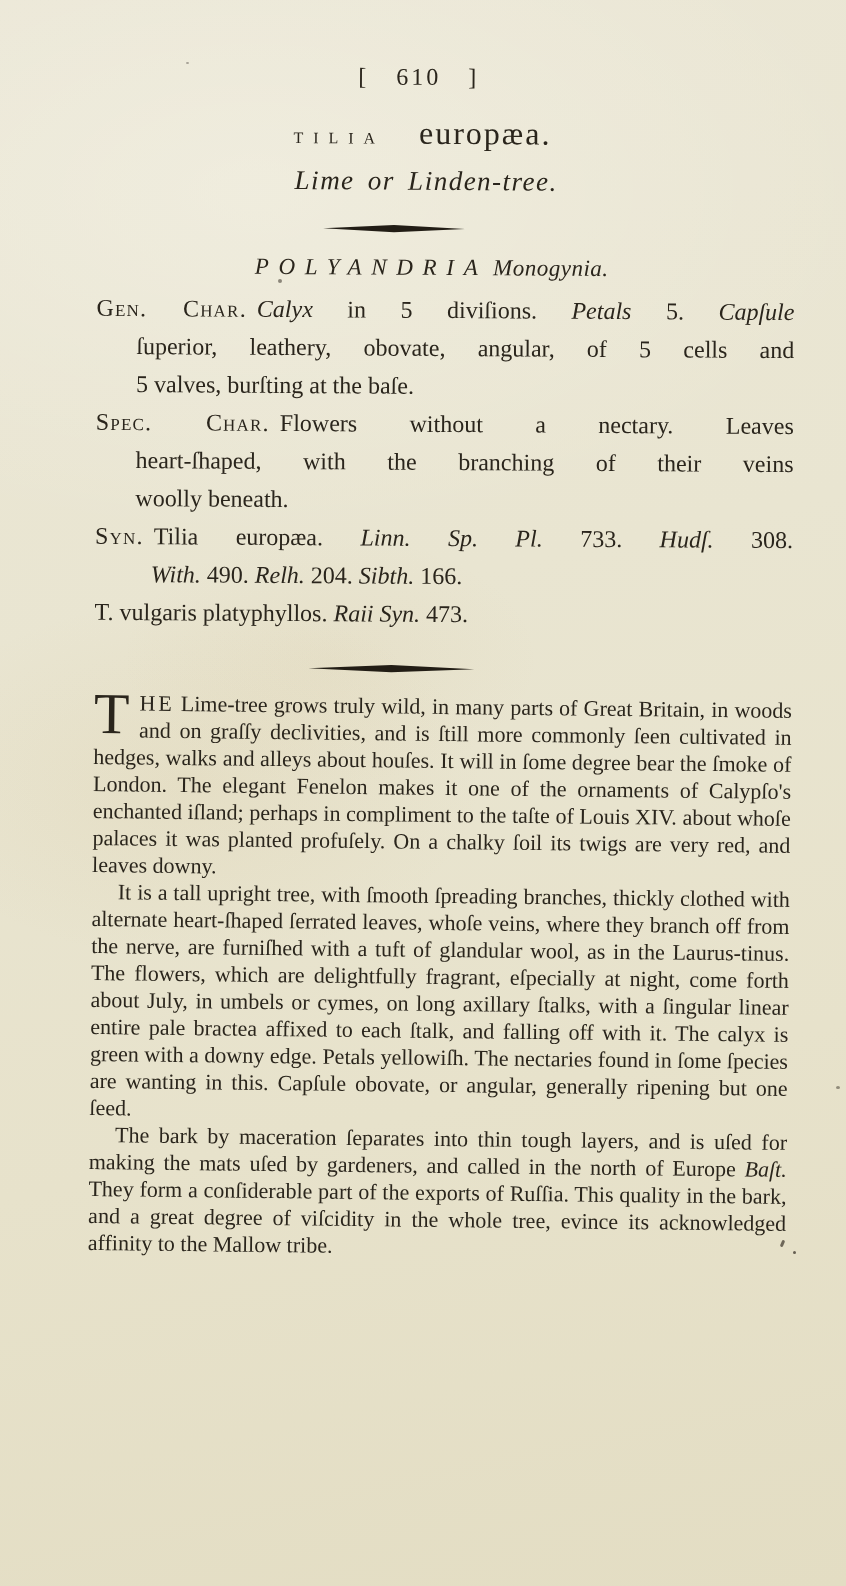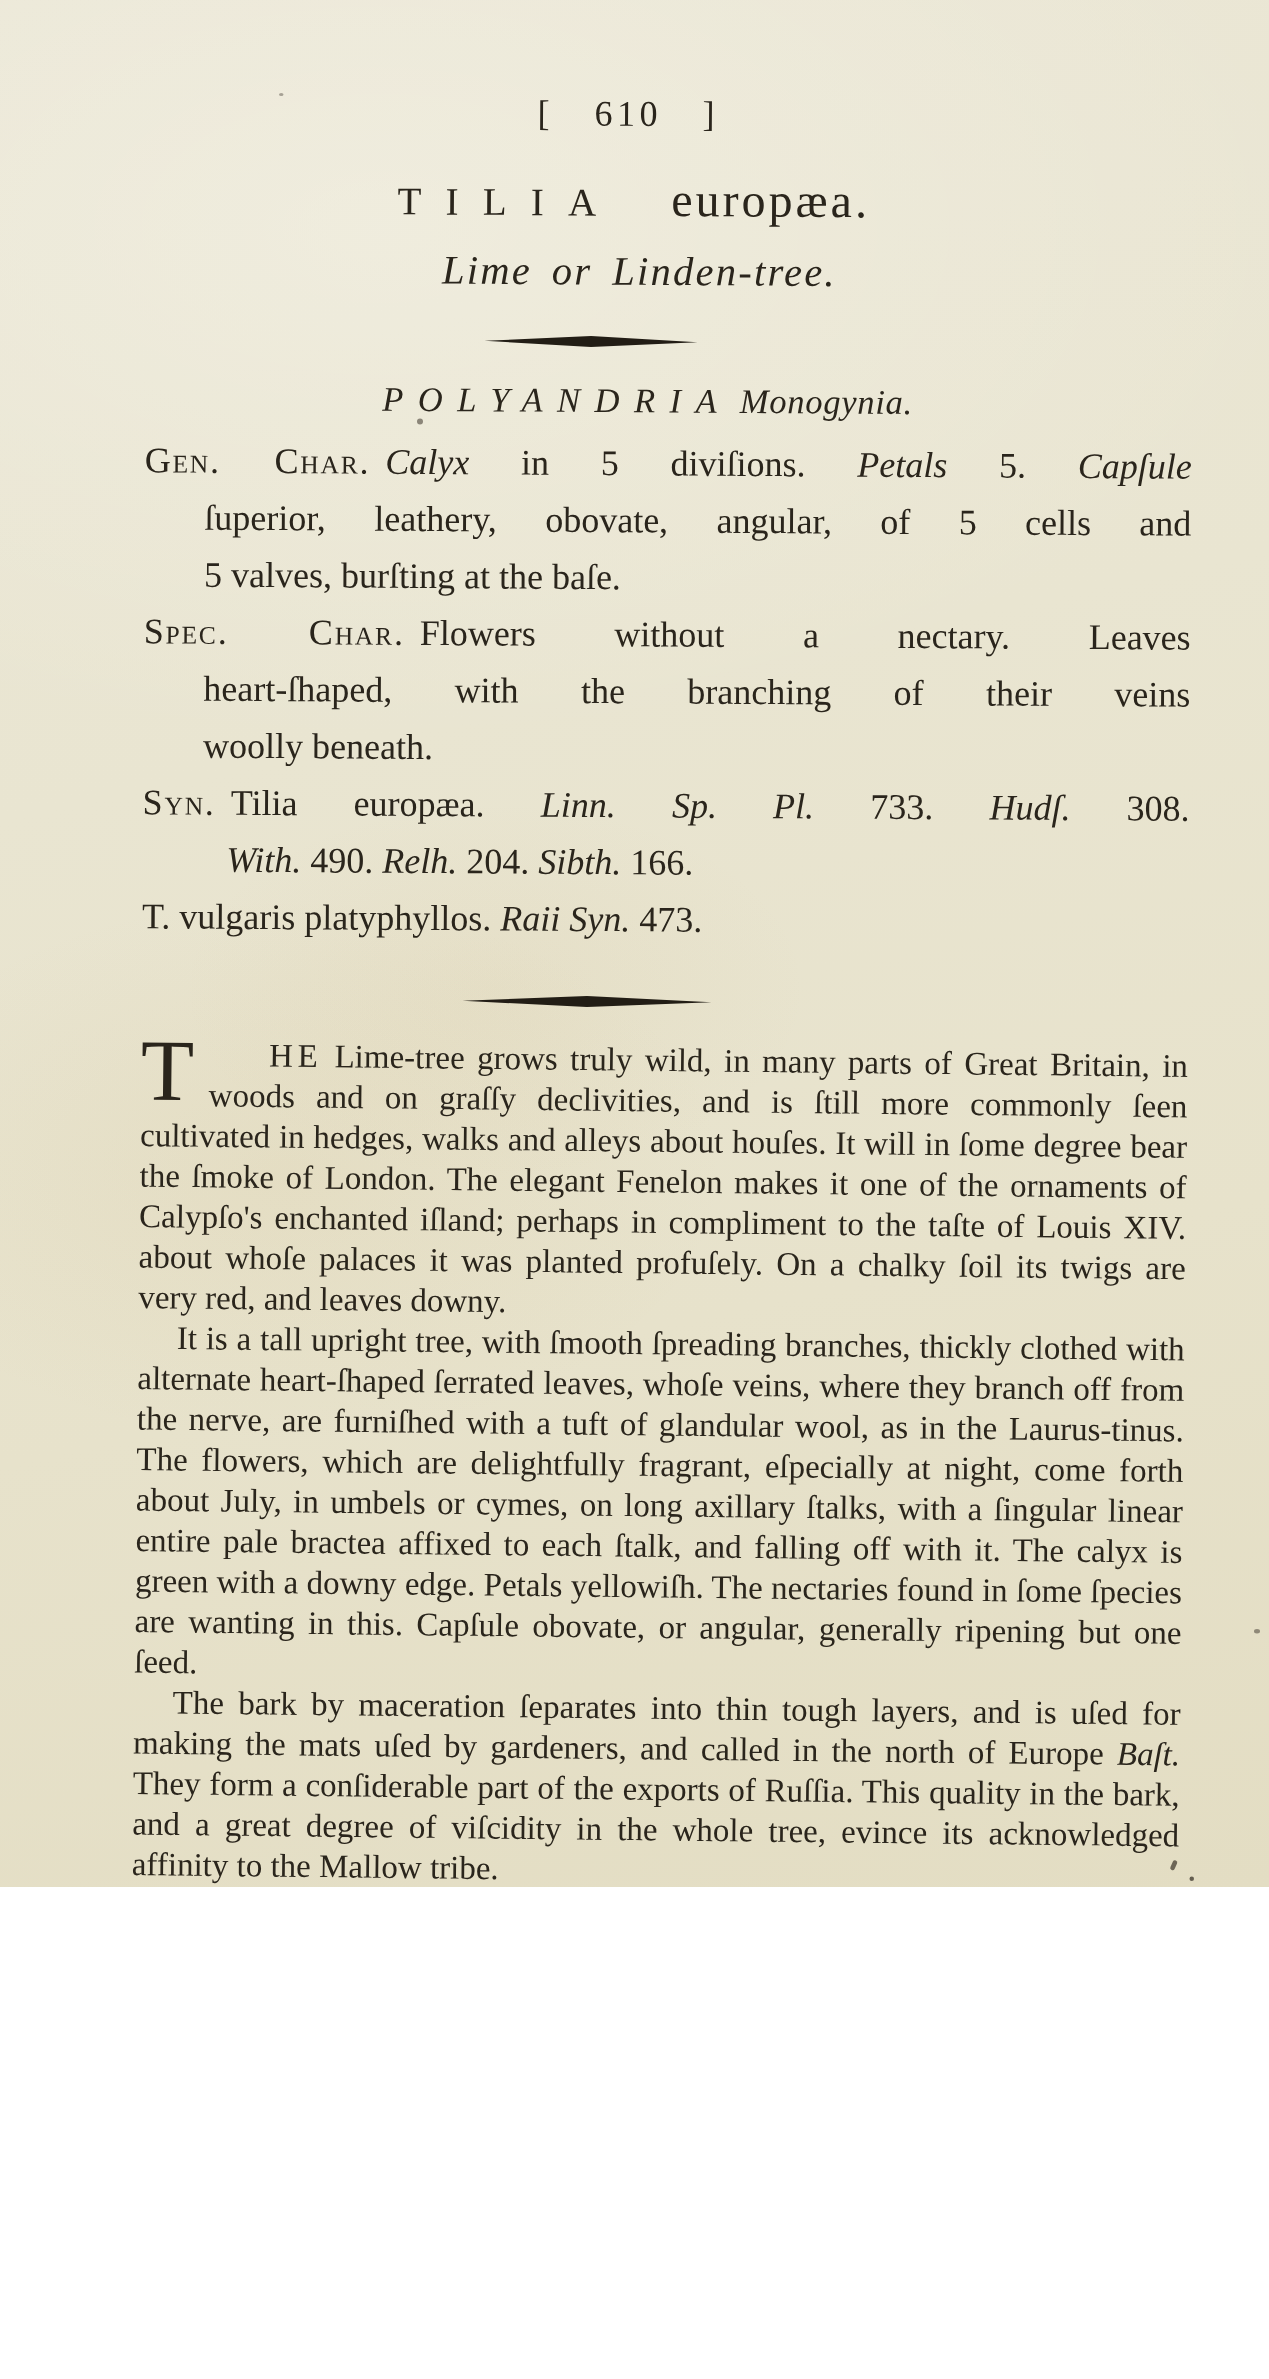--- a/index.html
+++ b/index.html
@@ -1,18 +1,18 @@
 <!DOCTYPE html>
 <html><head>
 <meta charset="utf-8">
 <style>
   html,body{margin:0;padding:0;}
   .scan{
     position:relative;
-    width:846px;height:1258px;
+    width:846px;height:1586px;
     overflow:hidden;
     box-sizing:border-box;
     font-family:"Liberation Serif","DejaVu Serif",serif;
     color:#2a251c;
     background:
       radial-gradient(ellipse 420px 260px at 190px 780px, rgba(196,168,104,0.10), rgba(196,168,104,0) 70%),
       radial-gradient(ellipse 300px 180px at 330px 660px, rgba(190,160,100,0.07), rgba(190,160,100,0) 70%),
       radial-gradient(ellipse 900px 500px at 30% 12%, rgba(255,255,250,0.25), rgba(255,255,250,0) 70%),
       linear-gradient(168deg,#ebe7d6 0%,#e9e5d1 38%,#e7e2cb 68%,#e3ddc3 100%);
     padding:64px 50px 0 98px;
@@ -20,21 +20,21 @@
   .content{ transform:rotate(0.35deg); transform-origin:50% 0; }
 
   
   .pagenum{
     text-align:center; font-size:24px; letter-spacing:3px; word-spacing:18px;
     transform:translateX(-28px);
   }
   .title-row{
     text-align:center; margin-top:24px; transform:translateX(-24px);
   }
-  .genus{ font-size:26px; letter-spacing:0.62em; }
+  .genus{ font-size:16px; letter-spacing:0.62em; }
   .species{ font-size:32px; letter-spacing:2px; margin-left:30px; }
   .subtitle{
     text-align:center; margin-top:14px; font-style:italic; font-size:27px;
     letter-spacing:1.5px; word-spacing:5px; transform:translateX(-20px);
   }
   .rule-row{ text-align:center; margin-top:22px; transform:translateX(-52px); }
   .rule-row svg{ display:inline-block; vertical-align:middle; }
   .classline{
     text-align:center; margin-top:18px; font-style:italic; font-size:23px;
     transform:translateX(-14px);
@@ -55,21 +55,21 @@
   .rule-row.mid{ margin-top:26px; }
   .bodytext{
     margin-top:16px; font-size:22px; line-height:27px; text-align:justify;
     transform:rotate(0.3deg); transform-origin:50% 0;
   }
   .body-par{ margin:0; }
   .body-par.indent{ text-indent:26px; }
   .dropcap{
     float:left; font-size:58px; line-height:46px; padding:2px 10px 0 0;
   }
-  .lead-caps{ letter-spacing:3px; word-spacing:2px;margin-left:40px; }
+  .lead-caps{ letter-spacing:3px; word-spacing:2px; }
 
   
   .speck{ position:absolute; background:#3a332a; border-radius:50%;
           width:3px; height:3px; opacity:.8; }
   .speck.s1{ left:278px; top:279px; width:4px; height:4px; opacity:.55;}
   .speck.s2{ left:781px; top:1240px; width:3px; height:7px; border-radius:2px; transform:rotate(24deg); opacity:.7;}
   .speck.s3{ left:793px; top:1251px; width:3px; height:3px; opacity:.75;}
   .speck.s4{ left:836px; top:1086px; width:4px; height:3px; opacity:.5;}
   .speck.s5{ left:186px; top:62px;  width:3px; height:2px; opacity:.4;}
 </style>

